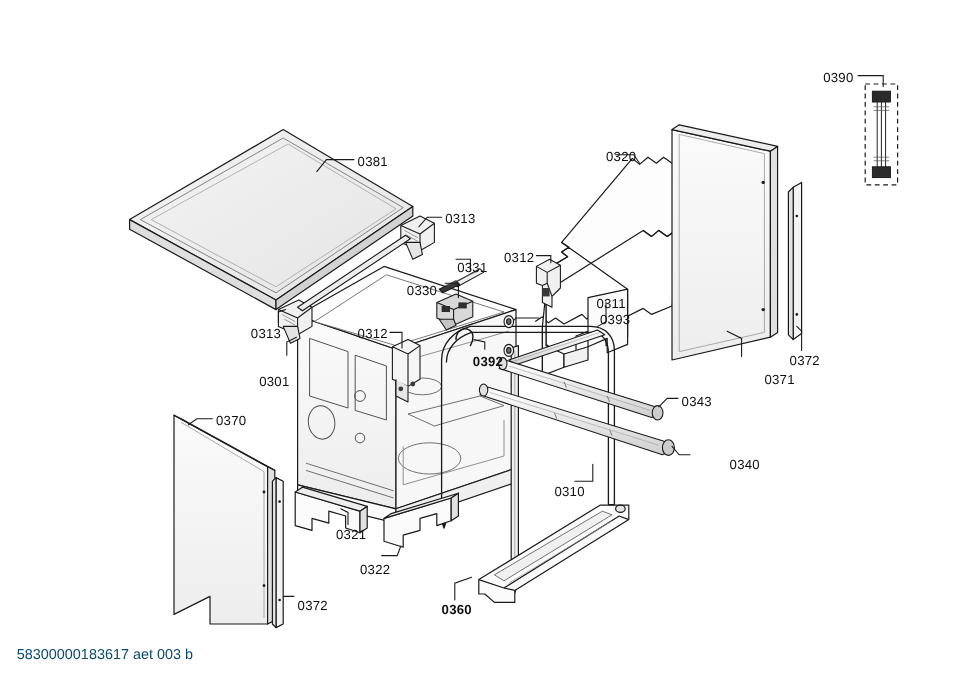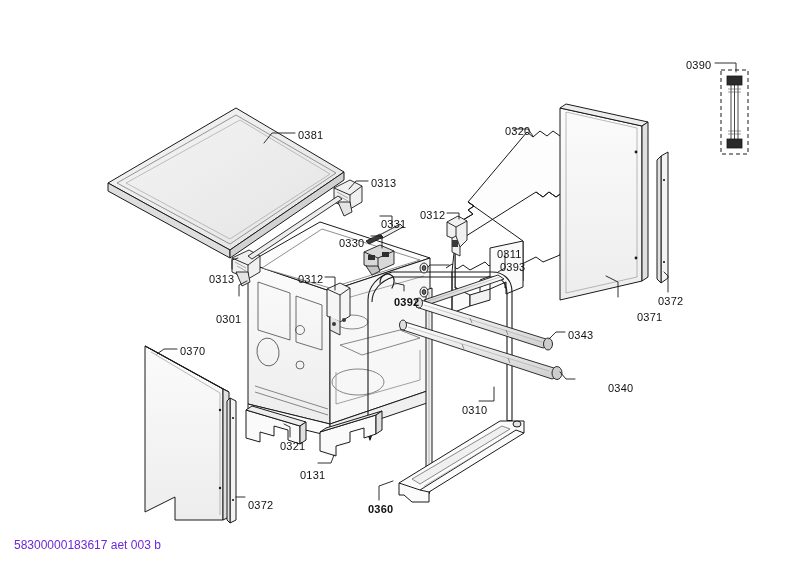--- a/index.html
+++ b/index.html
@@ -34,21 +34,21 @@
     color: #111111;
     white-space: nowrap;
     line-height: 1;
   }
   #footer-text {
     position: absolute;
     left: 14px;
     top: 538px;
     font-family: "Liberation Sans", sans-serif;
     font-size: 12px;
-    color: #6d28d9;
+    color: #0c4a6e;
     white-space: nowrap;
   }
   
 </style>
 </head>
 <body>
 
 <div id="sheet">
 
   <svg id="artwork" viewBox="0 0 800 566" xmlns="http://www.w3.org/2000/svg">
@@ -372,19 +372,19 @@
       <div class="callout" style="left: 505px; top: 126px;">0320</div>
       <div class="callout" style="left: 609px; top: 312px; margin-left: 28px;">0371</div>
       <div class="callout" style="left: 658px; top: 296px;">0372</div>
       <div class="callout" style="left: 686px; top: 60px;">0390</div>
       <div class="callout" style="left: 568px; top: 330px;">0343</div>
       <div class="callout" style="left: 578px; top: 383px; margin-left: 30px;">0340</div>
       <div class="callout" style="left: 462px; top: 405px;">0310</div>
       <div class="callout" style="left: 180px; top: 346px;">0370</div>
       <div class="callout" style="left: 248px; top: 500px;">0372</div>
       <div class="callout" style="left: 280px; top: 441px;">0321</div>
-      <div class="callout" style="left: 300px; top: 470px;">0131</div>
+      <div class="callout" style="left: 300px; top: 470px;">0322</div>
       <div class="callout" style="left: 368px; top: 504px; font-weight: bold;">0360</div>
     </div>
 
   <div id="footer-text">58300000183617 aet 003 b</div>
 
 </div>
 
 </body></html>

